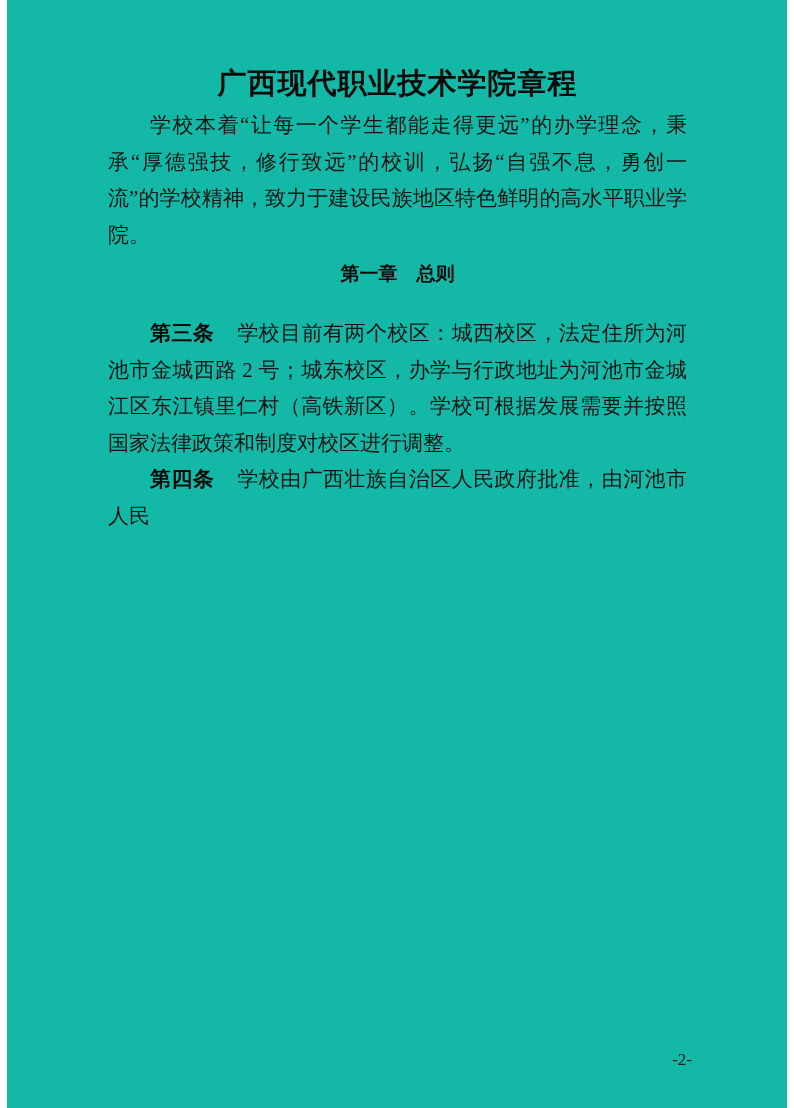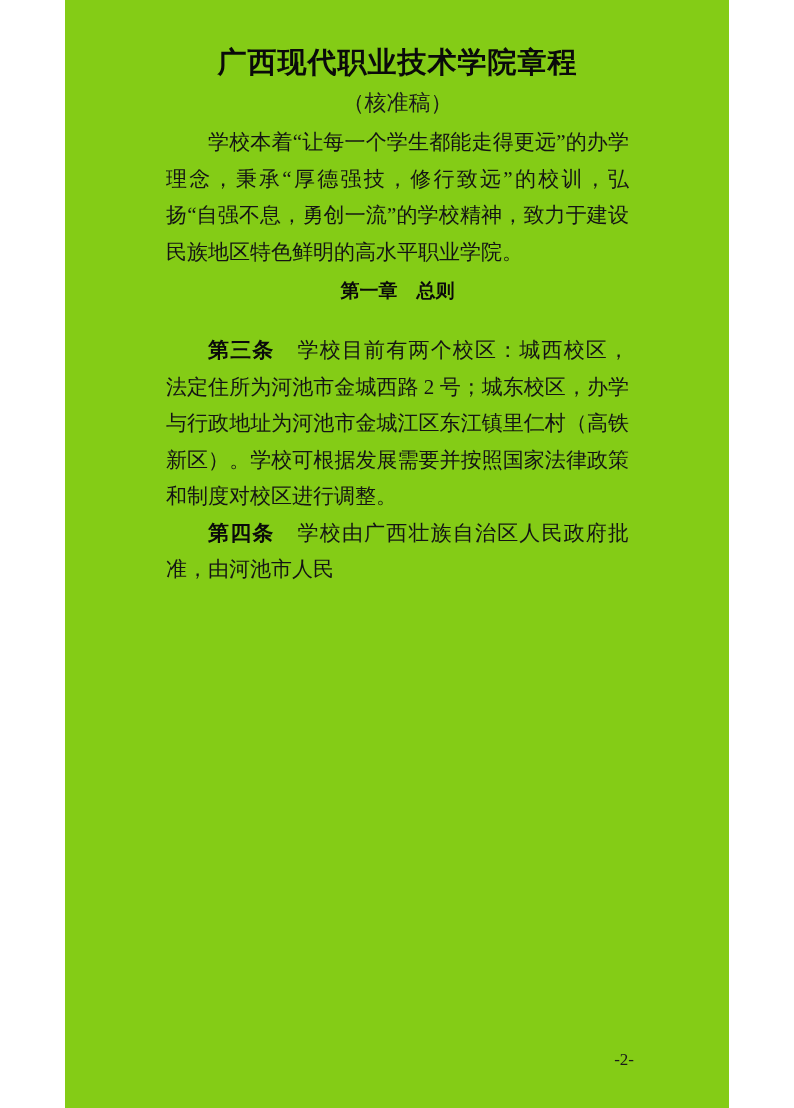--- a/index.html
+++ b/index.html
@@ -2,26 +2,26 @@
 <html><head>
 <meta charset="utf-8">
 <style>
   html, body {
     margin: 0;
     padding: 0;
     background: #ffffff;
   }
   .page {
     position: relative;
-    width: 664px;
+    width: 780px;
     height: 1108px;
     margin: 0 auto;
-    background: #84cc16;
+    background: #14b8a6;
     box-sizing: border-box;
-    padding: 44px 100px 0 101px;
+    padding: 65px 100px 0 101px;
     overflow: hidden;
     color: #111;
     font-family: "Liberation Serif", "DejaVu Serif", serif;
   }
   .doc-title {
     margin: 0;
     font-family: "Liberation Sans", "DejaVu Sans", sans-serif;
     font-weight: 700;
     font-size: 29px;
     line-height: 36px;
@@ -82,21 +82,20 @@
     font-family: "Liberation Serif", "DejaVu Serif", serif;
   }
 </style>
 </head>
 <body>
 
 <div class="page">
 
   <h1 class="doc-title">广西现代职业技术学院章程</h1>
 
-  <div class="doc-subtitle">（核准稿）</div>
 
 
   <div class="body-block">
     <p class="para">学校本着“让每一个学生都能走得更远”的办学理念，秉承“厚德强技，修行致远”的校训，弘扬“自强不息，勇创一流”的学校精神，致力于建设民族地区特色鲜明的高水平职业学院。</p>
   </div>
 
   <div class="chapter-heading">第一章　总则</div>
 
   <div>
     <p class="para">

